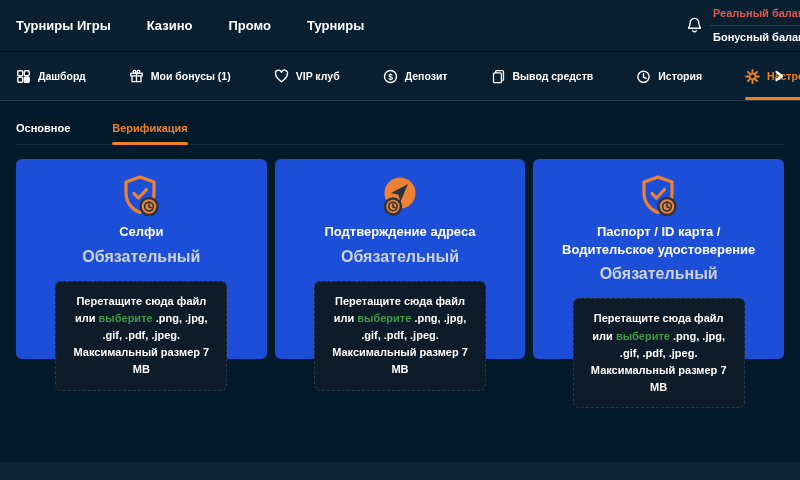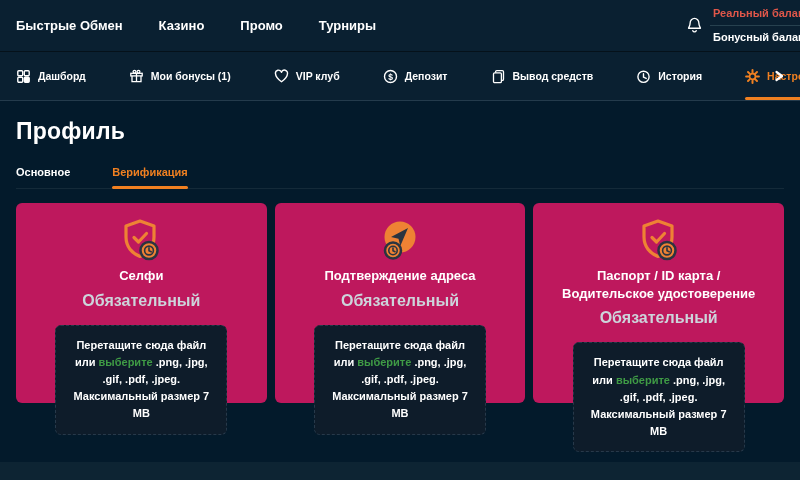--- a/index.html
+++ b/index.html
@@ -63,21 +63,21 @@
     font-size:11px; font-weight:bold; color:#fff; padding-bottom:10px;
     position:relative; cursor:pointer; white-space:nowrap;
   }
   .tab.active { color:#f08021; }
   .tab.active::after {
     content:""; position:absolute; left:0; right:0; bottom:-1px; height:3px;
     background:#f08021; border-radius:2px;
   }
   .cards { display:flex; gap:8px; margin-top:14px; }
   .card {
-    flex:1 1 0; height:200px; background:#be185d; border-radius:6px;
+    flex:1 1 0; height:200px; background:#1d4ed8; border-radius:6px;
     display:flex; flex-direction:column; align-items:center; padding-top:15px;
   }
   .card-icon { height:44px; margin-bottom:5px; }
   .card-title {
     color:#fff; font-size:13px; font-weight:bold; text-align:center;
     line-height:1.35; max-width:212px;
   }
   .card-required { color:#cdd4db; font-size:16px; font-weight:bold; margin-top:7px; }
   .dropzone {
     margin-top:15px; width:172px; min-height:110px;
@@ -89,21 +89,21 @@
     color:#fff; font-size:11px; font-weight:bold; text-align:center; line-height:1.55;
   }
   .dz-link { color:#3f9b45; cursor:pointer; }
   
   .footer { flex:0 0 18px; background:#0d2433; }
 </style>
 </head>
 <body>
 
 <div class="topnav">
-  <div class="topnav-item">Быстрые Обмен</div>
+  <div class="topnav-item">Турниры Игры</div>
   <div class="topnav-item">Казино</div>
   <div class="topnav-item">Промо</div>
   <div class="topnav-item">Турниры</div>
 
   <div class="bell-wrap">
     <span>
       <svg width="19" height="19" viewBox="0 0 18 18" fill="none">
         <path d="M9 2.3 a4.1 4.1 0 0 1 4.1 4.2 c0 3.1 1.5 4.2 1.5 5.1 H3.4 c0-0.9 1.5-2 1.5-5.1 A4.1 4.1 0 0 1 9 2.3 Z" stroke="#ffffff" stroke-width="1.3" stroke-linejoin="round"></path>
         <path d="M7.4 13.9 a1.7 1.7 0 0 0 3.2 0" stroke="#ffffff" stroke-width="1.3" stroke-linecap="round"></path>
       </svg>
@@ -205,21 +205,20 @@
   <div class="subnav-chevron">
     <span>
       <svg width="14" height="14" viewBox="0 0 14 14" fill="none">
         <polyline points="4.5 3 10 7 4.5 11" stroke="#ffffff" stroke-width="2.2" stroke-linecap="round" stroke-linejoin="round"></polyline>
       </svg>
     </span>
   </div>
 </div>
 
 <div class="content">
-  <div class="page-title">Профиль</div>
 
   <div class="tabs">
     <div class="tab">Основное</div>
     <div class="tab active">Верификация</div>
   </div>
 
   <div class="cards">
 
     <div class="card">
       <div class="card-icon">

